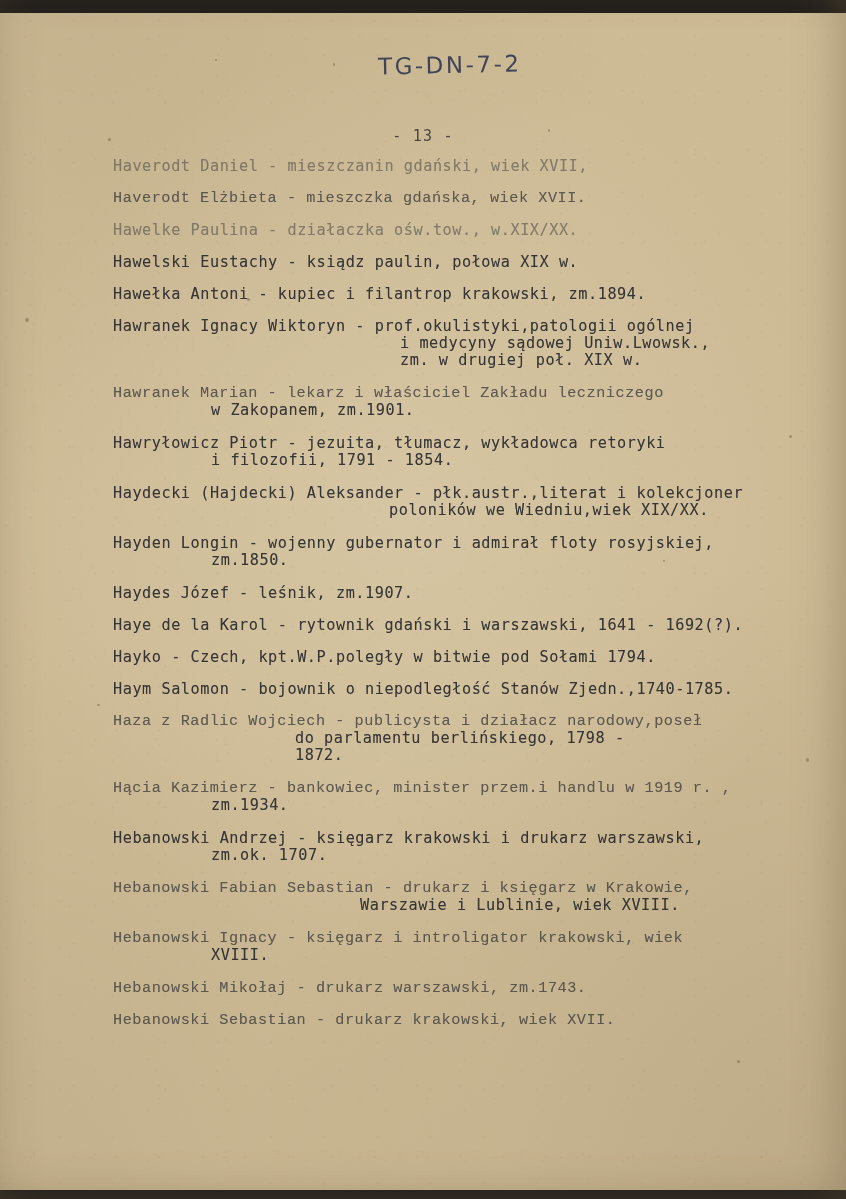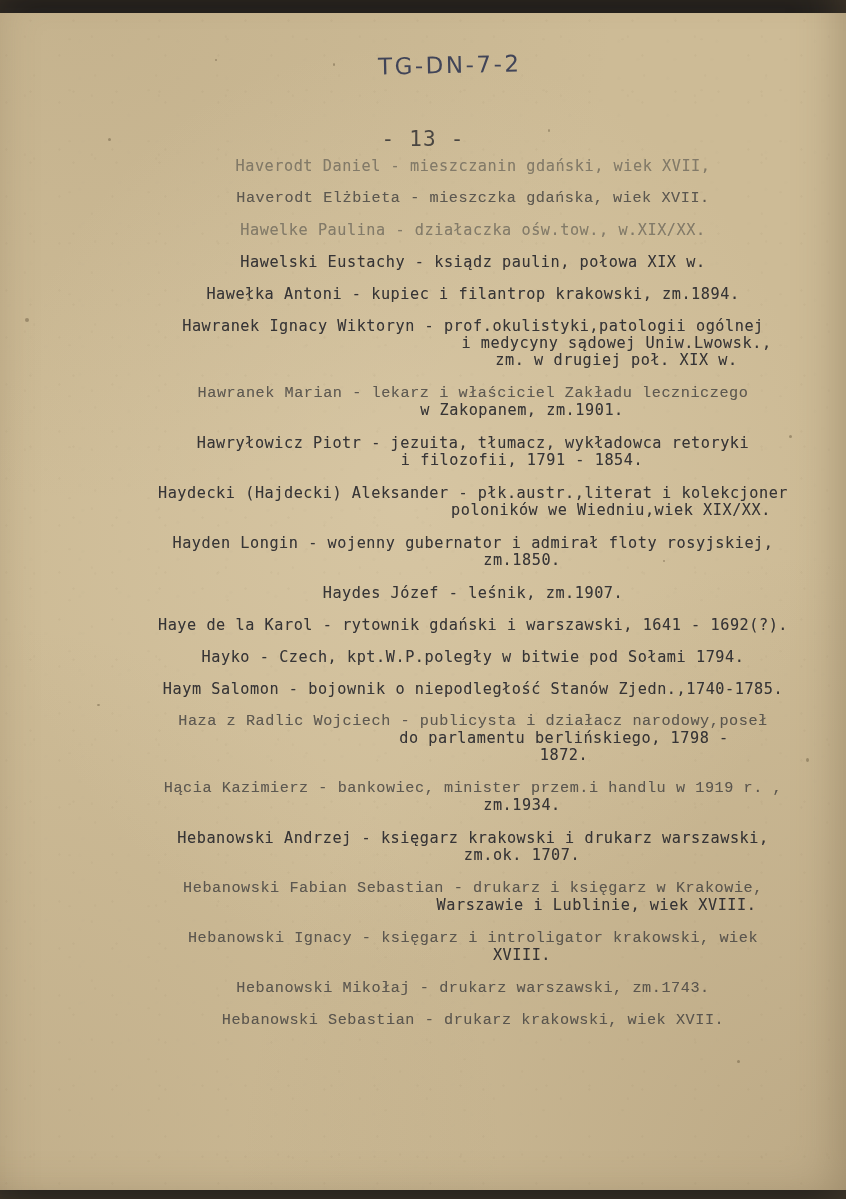--- a/index.html
+++ b/index.html
@@ -73,42 +73,41 @@
     opacity: .88;
   }
 
   
   #folio {
     position: absolute;
     left: 0;
     top: 127px;
     width: 846px;
     text-align: center;
-    font-size: 21px;
+    font-size: 15px;
     letter-spacing: 1.2px;
     color: #2a2a2d;
     opacity: .80;
   }
 
   
   #body-text {
     position: absolute;
     left: 113px;
     top: 158px;
     width: 720px;
     font-size: 15.2px;
     line-height: 17px;
     letter-spacing: .55px;
     color: #23242a;
     white-space: pre;
   }
 
   .entry {
     margin-bottom: 16px;
-    text-align: center;
   }
   .entry.tight { margin-bottom: 15px; }
 
   .ln {
     display: block;
     white-space: pre;
   }
 
   
   .ink-faint   { color: #55534c; opacity: .62; }

